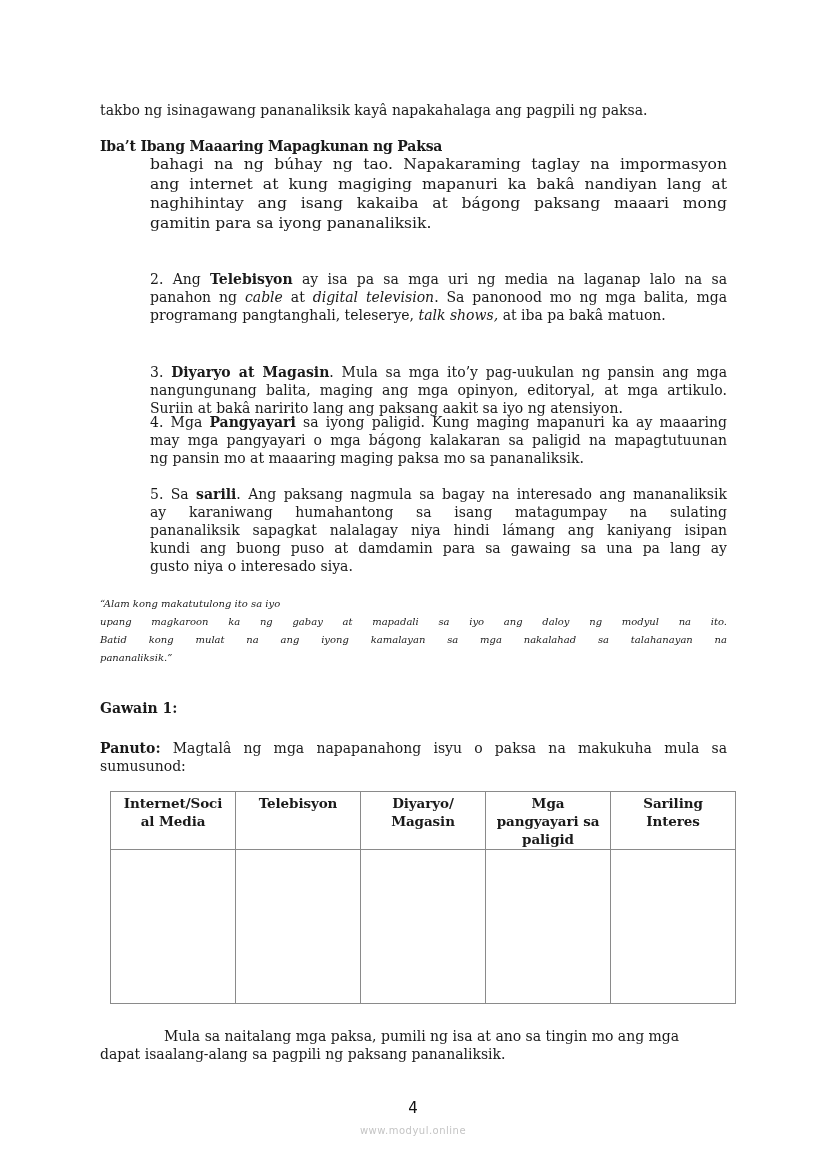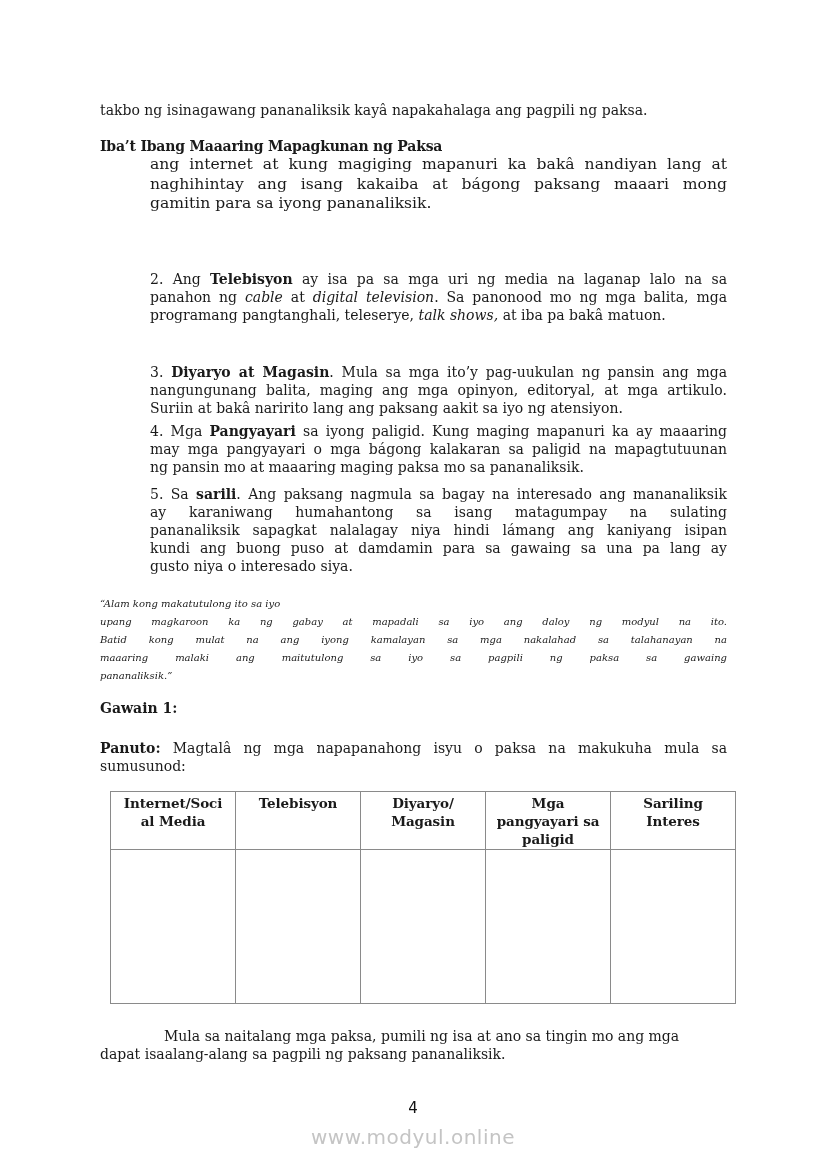--- a/index.html
+++ b/index.html
@@ -14,21 +14,21 @@
     .jline { display: block; text-align: justify; text-align-last: justify; white-space: normal; }
     b, .b { font-weight: bold; }
     i, .i { font-style: italic; }
 
     #intro-line { left: 100px; top: 101px; width: 640px; }
     #section-heading { left: 100px; top: 137px; font-size: 14px; line-height: 18px; font-weight: bold; letter-spacing: -0.2px; }
 
     #item-1 { left: 150px; top: 155px; width: 577px; font-size: 15.6px; line-height: 19.5px; }
     #item-2 { left: 150px; top: 270px; width: 577px; }
     #item-3 { left: 150px; top: 342px; width: 577px; margin-top: 21px; }
-    #item-4 { left: 150px; top: 422px; width: 577px; }
+    #item-4 { left: 150px; top: 413px; width: 577px; }
     #item-5 { left: 150px; top: 485px; width: 577px; }
 
     #quote { left: 100px; top: 595px; width: 627px; font-style: italic; font-size: 10px; line-height: 18px; }
 
     #activity-title { left: 100px; top: 699px; font-weight: bold; font-size: 14px; line-height: 18px; }
     #instructions { left: 100px; top: 739px; width: 627px; }
 
     #activity-table {
       position: absolute; left: 110px; top: 791px; width: 626px; height: 211px;
       border-collapse: collapse; table-layout: fixed; padding-left: 27px;
@@ -38,32 +38,33 @@
     }
     #activity-table th {
       height: 55px; vertical-align: top; text-align: center;
       font-weight: bold; font-size: 13.5px; line-height: 18px; padding-top: 2px;
       letter-spacing: -0.1px;
     }
     #activity-table td { height: 153px; }
 
     #closing { left: 100px; top: 1027px; width: 627px; }
     #page-number { left: 0; width: 826px; top: 1099px; text-align: center; font-family: "DejaVu Sans", "Liberation Sans", sans-serif; font-size: 15px; color: #111; }
-    #watermark { left: 0; width: 826px; top: 1125px; text-align: center; font-family: "DejaVu Sans", "Liberation Sans", sans-serif; font-size: 20px; color: #c4c4c4; letter-spacing: 0.5px; }
+    #watermark { left: 0; width: 826px; top: 1125px; text-align: center; font-family: "DejaVu Sans", "Liberation Sans", sans-serif; font-size: 10px; color: #c4c4c4; letter-spacing: 0.5px; }
   </style>
 </head>
 <body>
 
 <div id="intro-line" class="abs body-text">
   <span>takbo ng isinagawang pananaliksik kayâ napakahalaga ang pagpili ng paksa.</span>
 </div>
 
 <div id="section-heading" class="abs">Iba’t Ibang Maaaring Mapagkunan ng Paksa</div>
 
 <div id="item-1" class="abs">
+  <span class="jline">bahagi na ng búhay ng tao. Napakaraming taglay na impormasyon</span>
   <span class="jline">ang internet at kung magiging mapanuri ka bakâ nandiyan lang at</span>
   <span class="jline">naghihintay ang isang kakaiba at bágong paksang maaari mong</span>
   <span class="line">gamitin para sa iyong pananaliksik.</span>
 </div>
 
 <div id="item-2" class="abs body-text">
   <span class="jline">
     <span>2.</span>
     <span>Ang</span>
     <b>Telebisyon</b>
@@ -111,21 +112,20 @@
   <span class="jline">ay karaniwang humahantong  sa isang matagumpay na sulating</span>
   <span class="jline">pananaliksik  sapagkat nalalagay niya hindi lámang  ang kaniyang isipan</span>
   <span class="jline">kundi ang buong puso at damdamin para sa gawaing sa una pa lang ay</span>
   <span class="line">gusto niya o interesado siya.</span>
 </div>
 
 <div id="quote" class="abs">
   <span class="line" style="white-space:pre;">“Alam kong makatutulong ito sa iyo</span>
   <span class="jline"> upang magkaroon ka ng gabay at mapadali sa iyo ang daloy ng modyul na ito.</span>
   <span class="jline">Batid kong mulat na ang iyong kamalayan sa mga nakalahad sa talahanayan na</span>
-  <span class="jline">maaaring malaki ang maitutulong sa iyo sa pagpili ng paksa sa gawaing</span>
   <span class="line">pananaliksik.”</span>
 </div>
 
 <div id="activity-title" class="abs">Gawain 1:</div>
 
 <div id="instructions" class="abs body-text">
   <span class="jline">
     <b>Panuto:</b>
     <span>Magtalâ ng mga napapanahong isyu o paksa na makukuha mula sa</span>
   </span>

